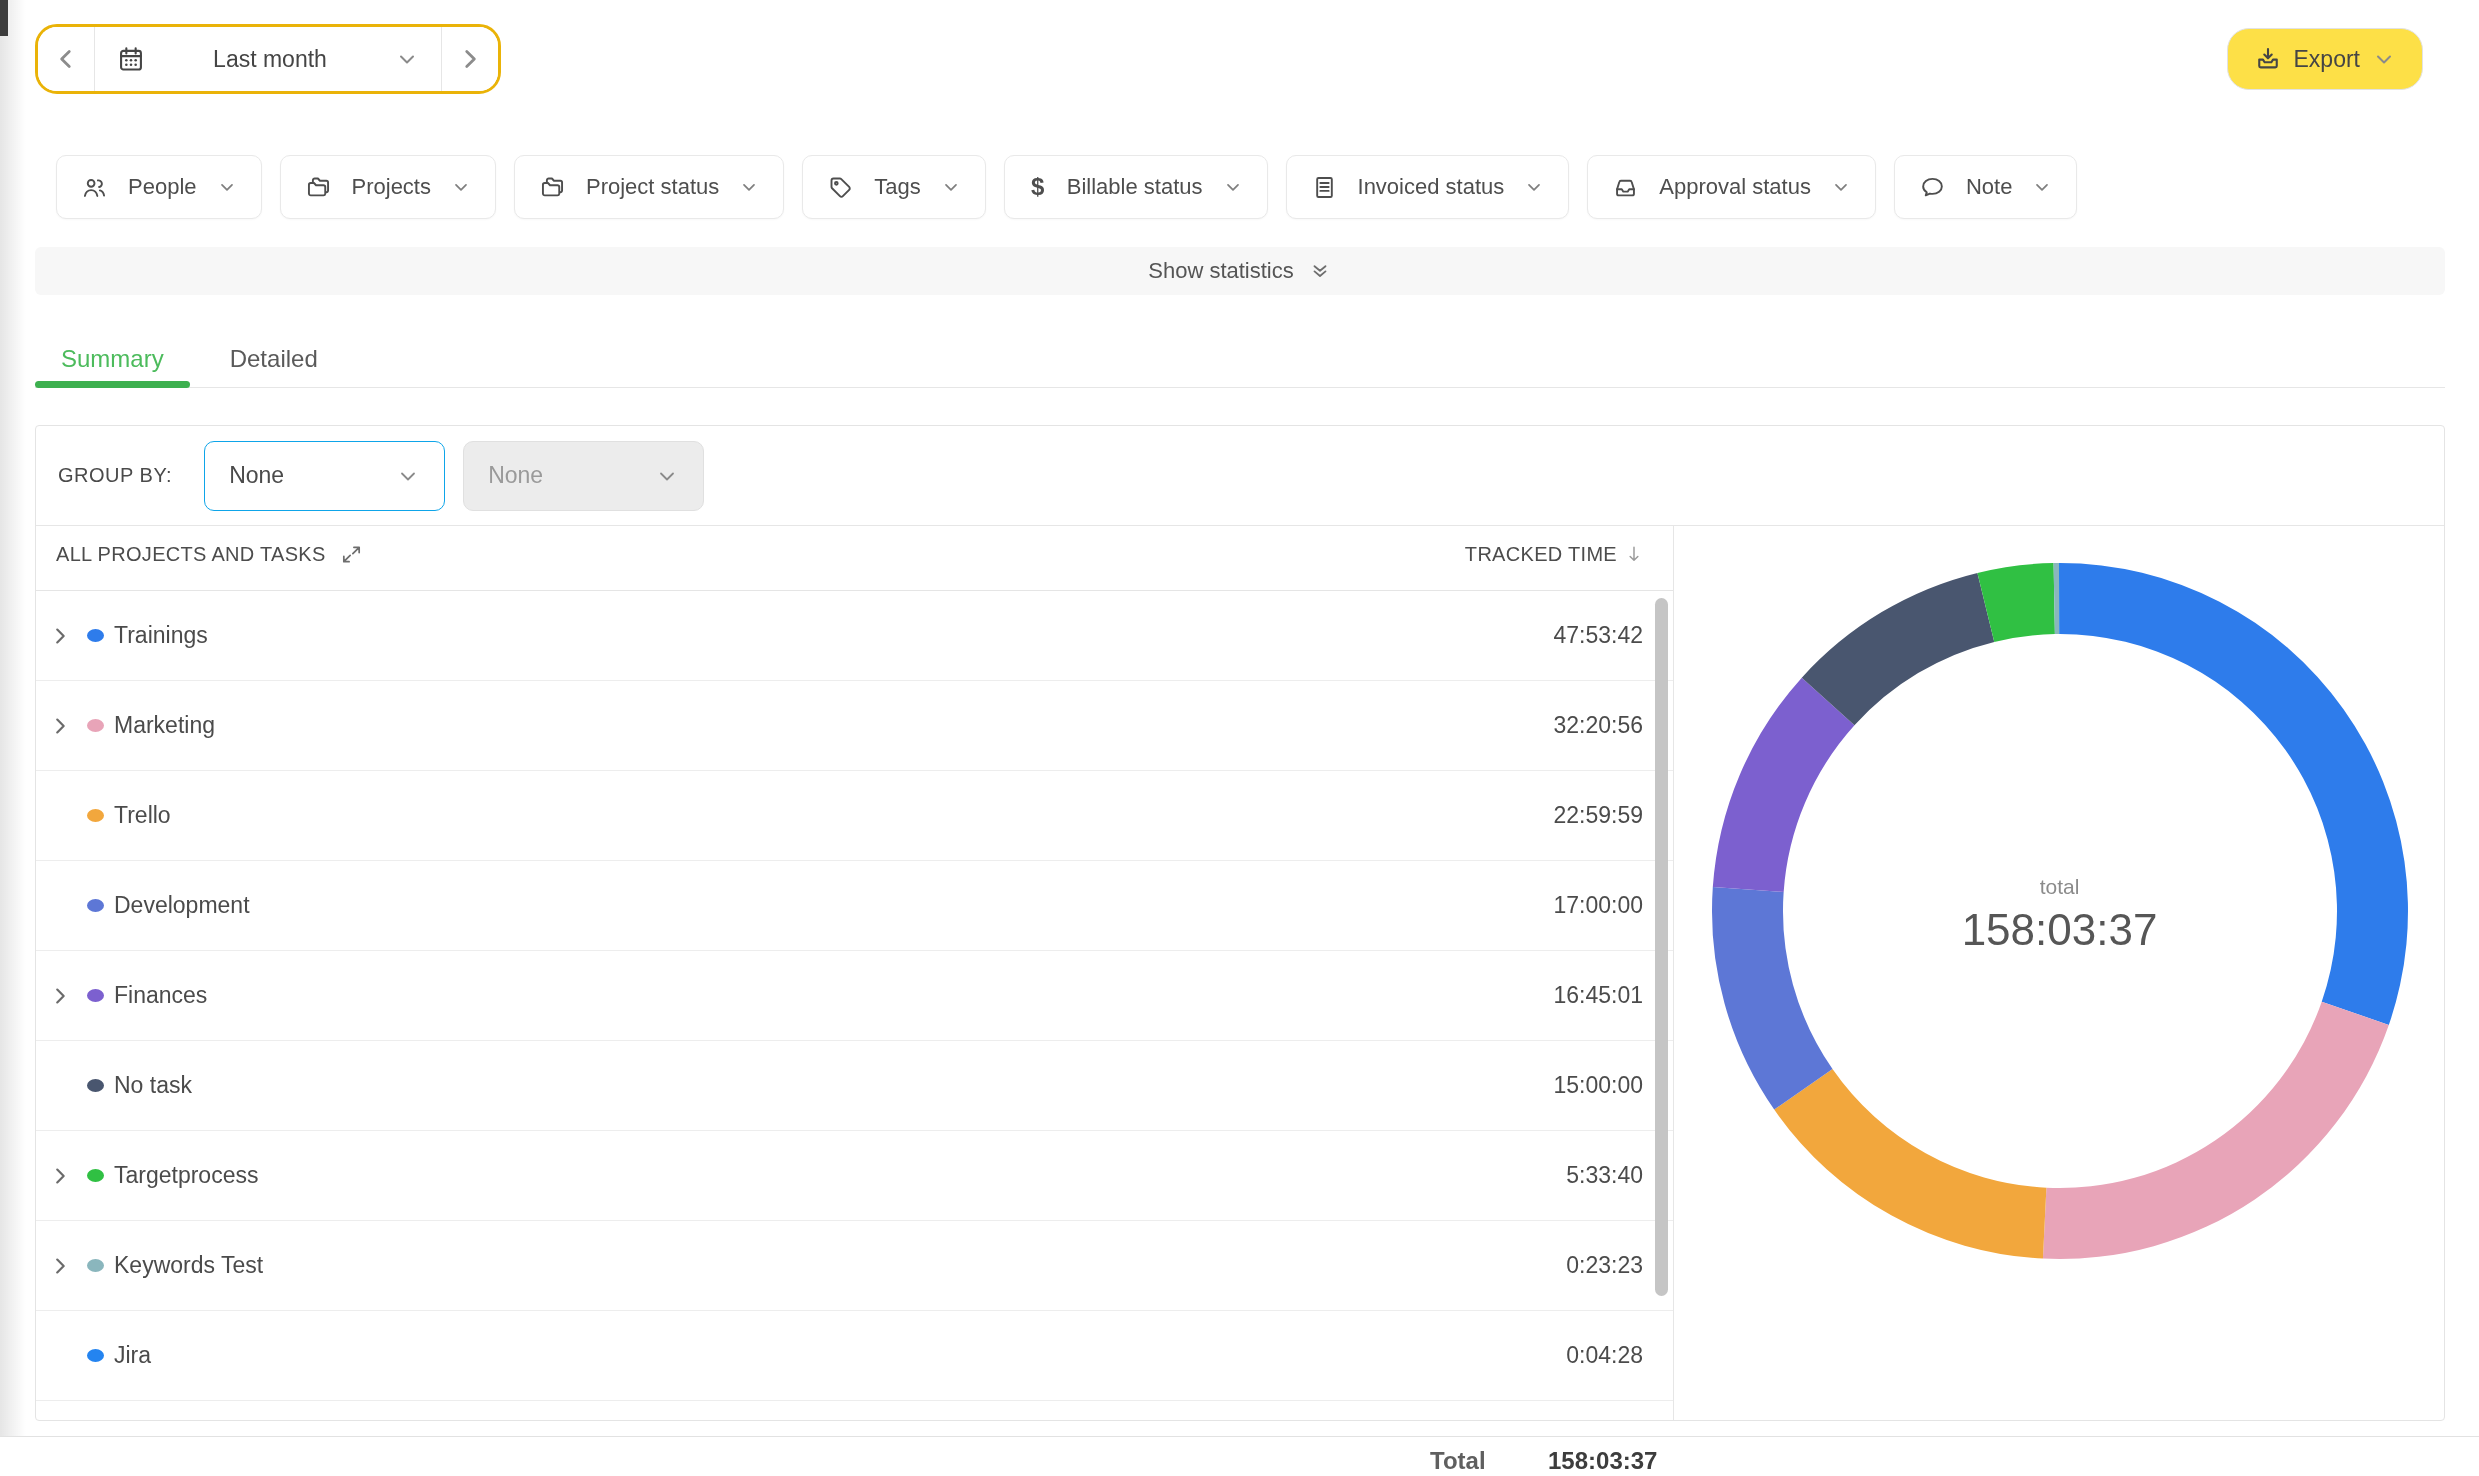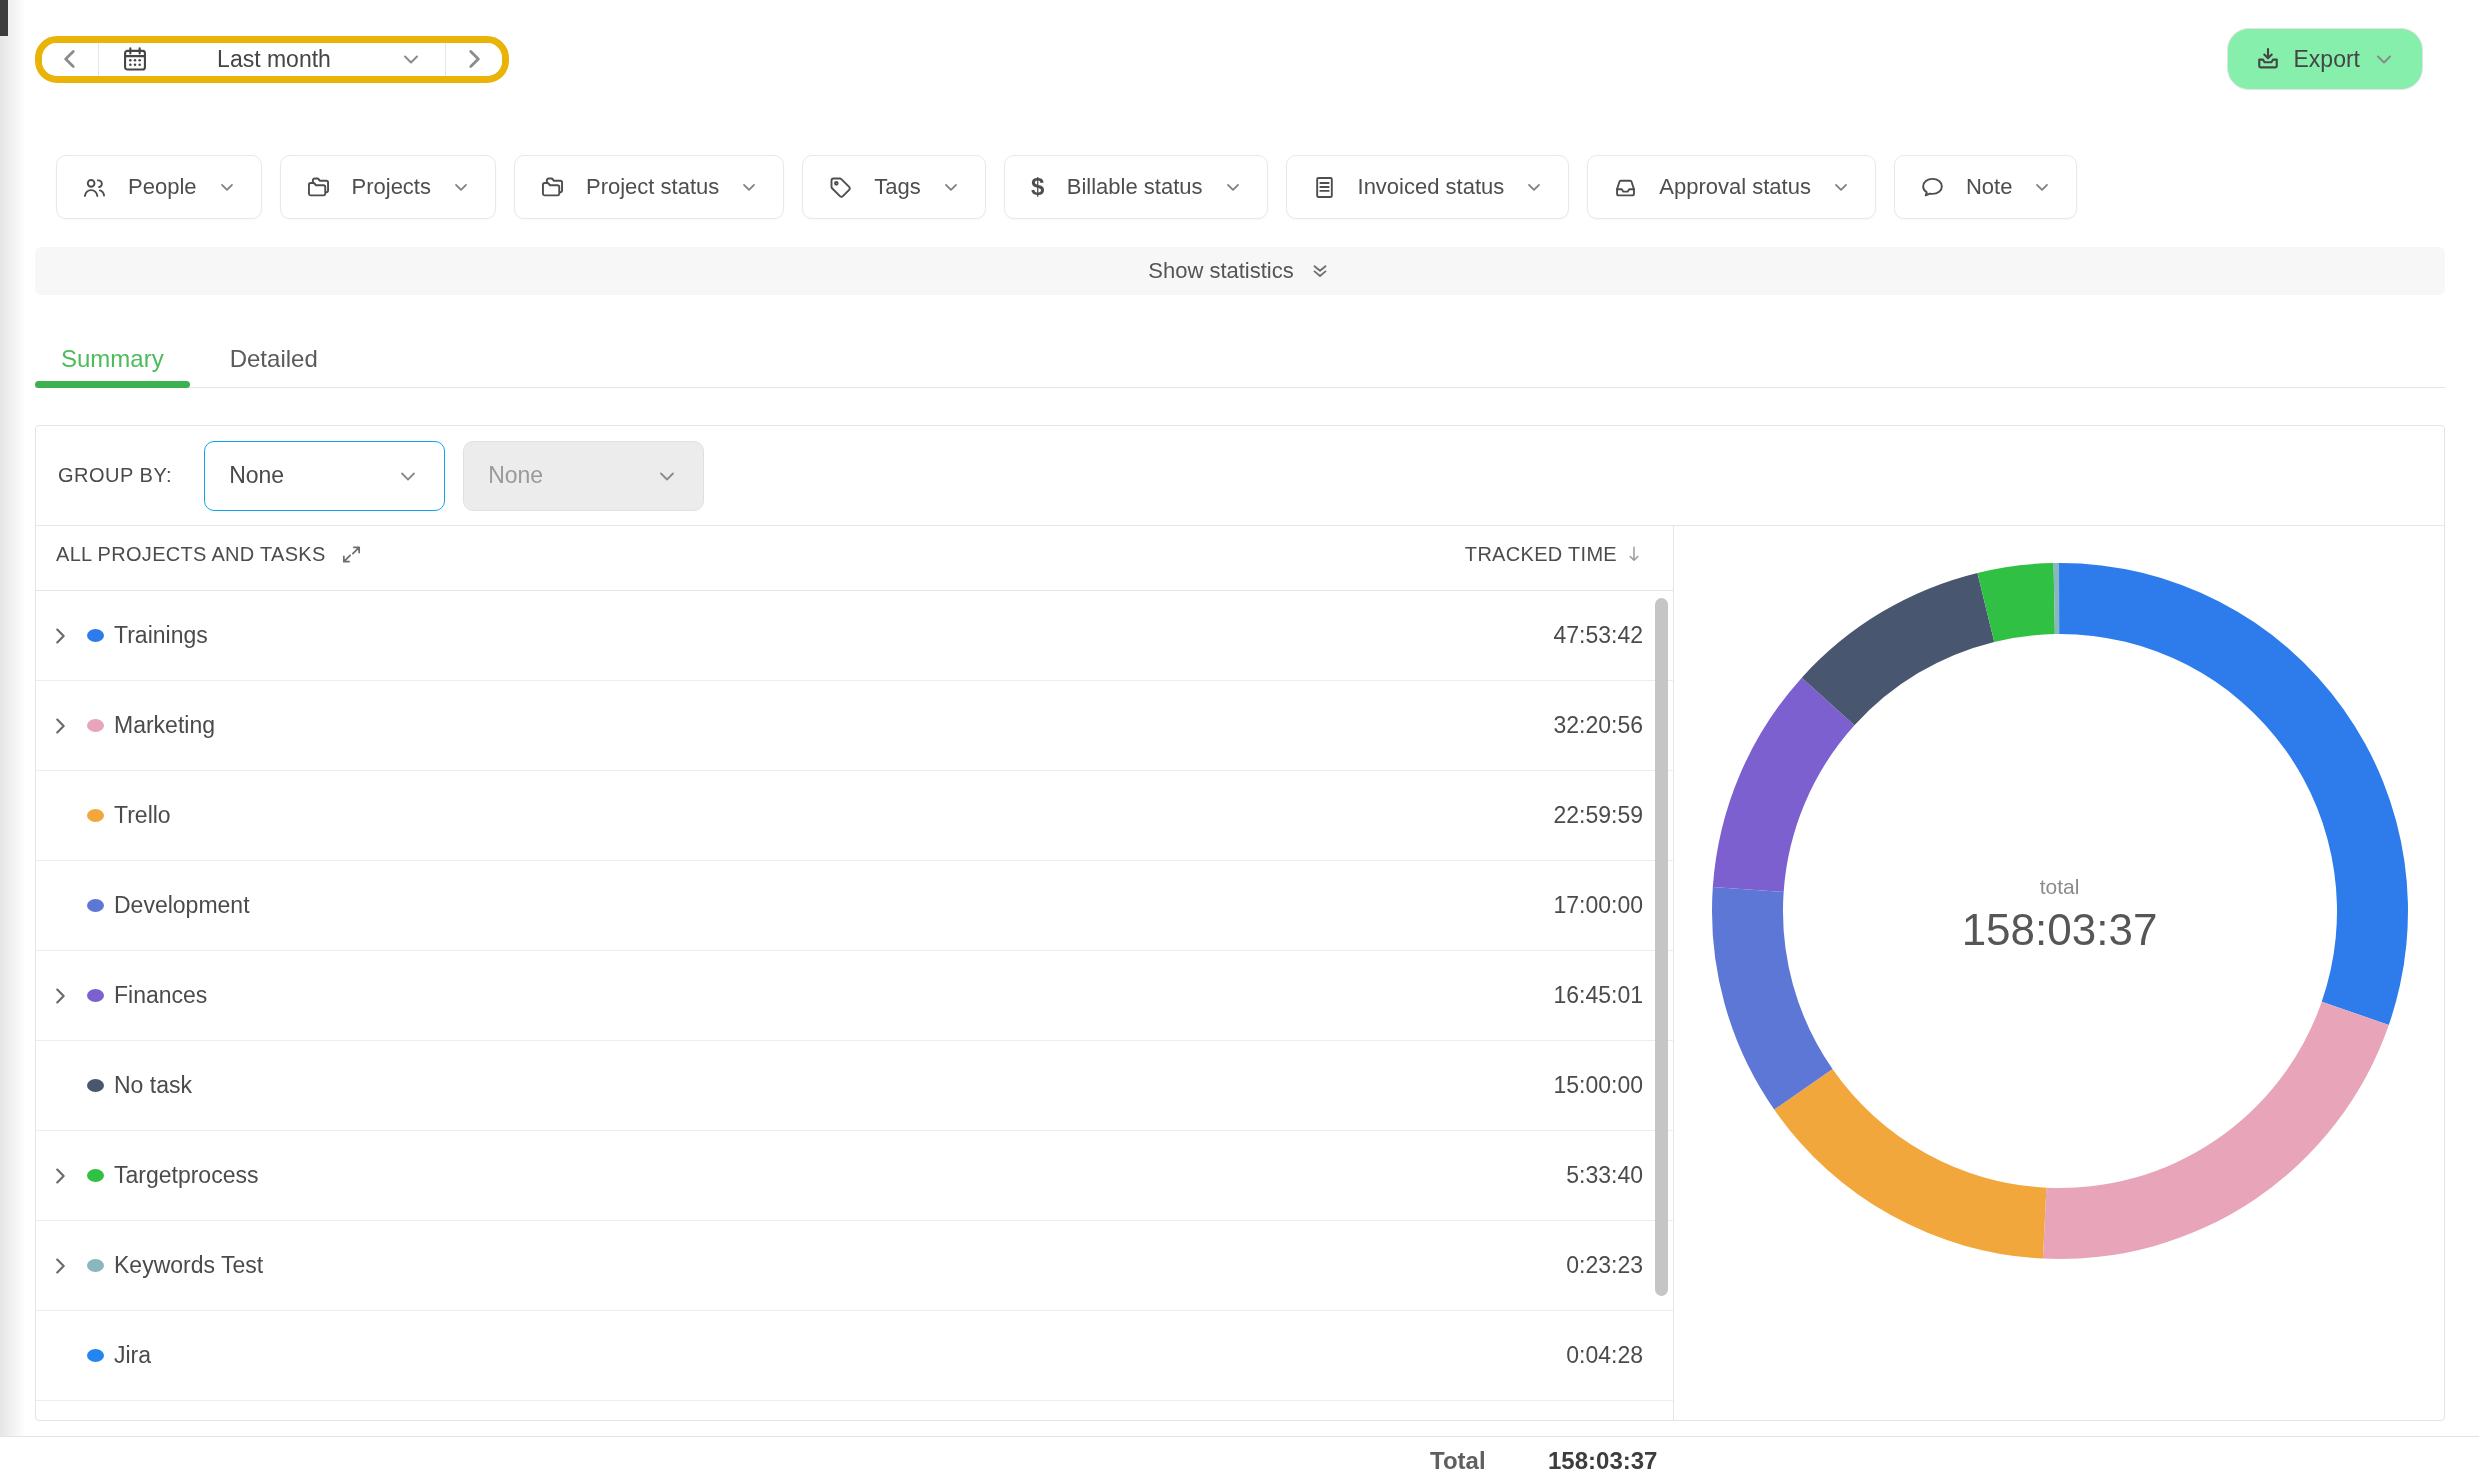--- a/index.html
+++ b/index.html
@@ -10,30 +10,30 @@
   
   .edge-shadow { position:absolute; left:0; top:0; width:26px; height:100%;
     background:linear-gradient(to right, rgba(0,0,0,0.10), rgba(0,0,0,0)); pointer-events:none; }
   .edge-notch { position:absolute; left:0; top:0; width:8px; height:36px; background:#3c3c3c; }
 
   svg.ic { display:block; stroke:currentColor; fill:none; stroke-linecap:round; stroke-linejoin:round; }
 
   
   .topbar { position:absolute; left:35px; right:56px; top:28px; height:62px;
     display:flex; justify-content:space-between; align-items:center; }
-  .date-nav { display:flex; height:47px; border:7px solid #eab308; border-radius:22px;
+  .date-nav { display:flex; height:70px; border:3px solid #eab308; border-radius:22px;
     background:#fff; overflow:hidden; }
   .nav-btn { width:56px; display:flex; align-items:center; justify-content:center;
     background:#fff; border:none; color:#8c8c8c; cursor:pointer; }
   .date-display { width:348px; display:flex; align-items:center; justify-content:space-between;
     padding:0 22px; background:#fff; border:none; border-left:1px solid #e6e6e6;
     border-right:1px solid #e6e6e6; cursor:pointer; color:#454545; }
   .date-display .lbl { font-size:23px; color:#454545; }
   .export-btn { height:62px; display:flex; align-items:center; gap:12px; padding:0 26px;
-    background:#86efac; border:1px solid #e2e2e2; border-radius:22px; cursor:pointer; color:#454545; }
+    background:#fde047; border:1px solid #e2e2e2; border-radius:22px; cursor:pointer; color:#454545; }
   .export-btn .lbl { font-size:23px; }
 
   
   .filter-bar { position:absolute; left:56px; top:155px; right:40px; height:64px;
     display:flex; gap:18px; }
   .chip { height:64px; display:flex; align-items:center; gap:20px; padding:0 24px;
     background:#fff; border:1px solid #e9e9e9; border-radius:10px; cursor:pointer;
     color:#4e4e4e; box-shadow:0 1px 2px rgba(0,0,0,0.03); }
   .chip .lbl { font-size:22px; white-space:nowrap; }
   .chip .chev { color:#7f7f7f; }

